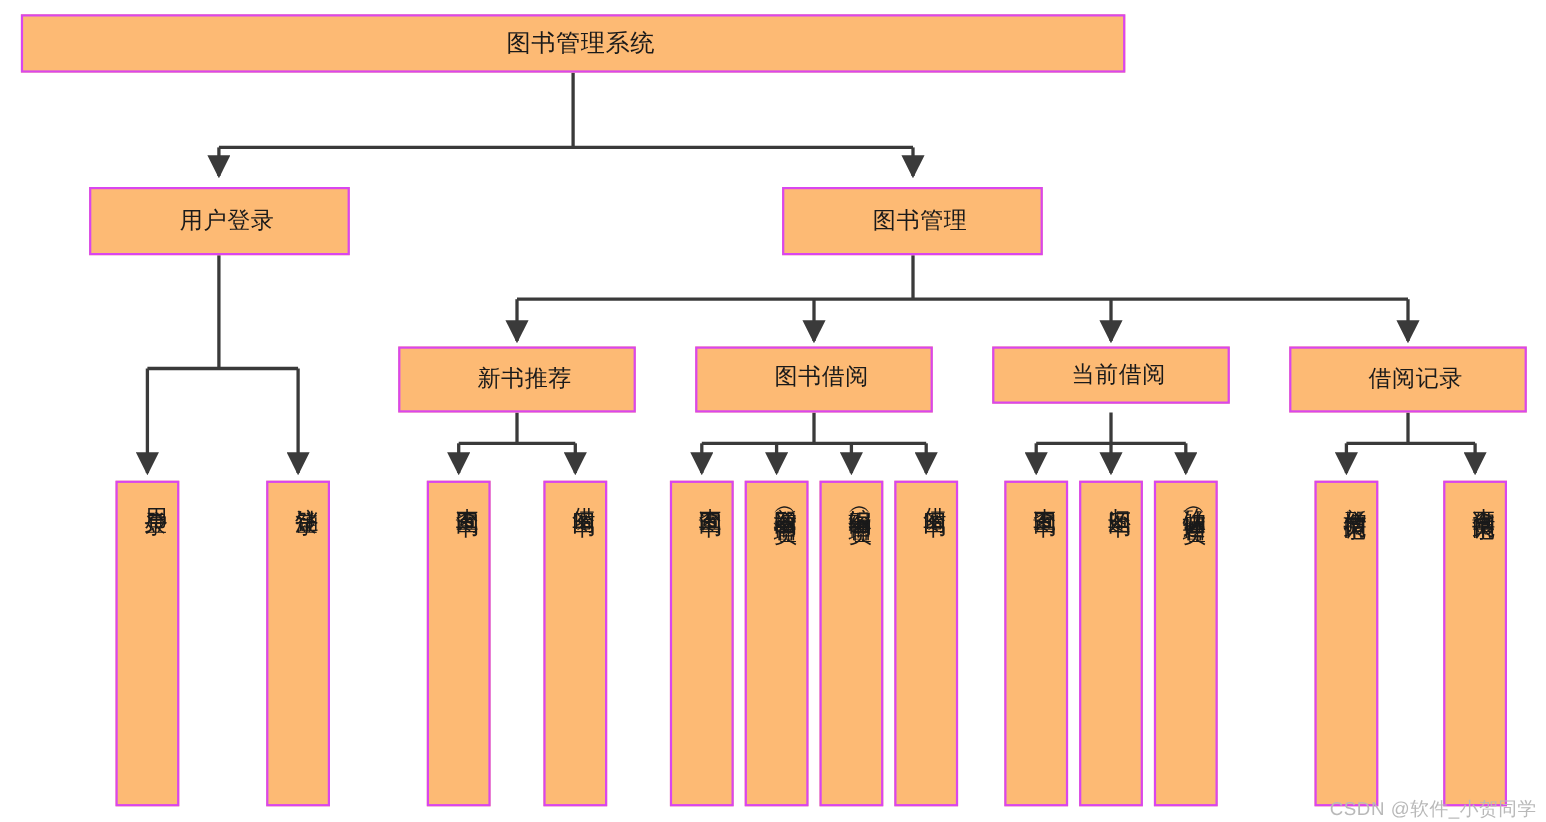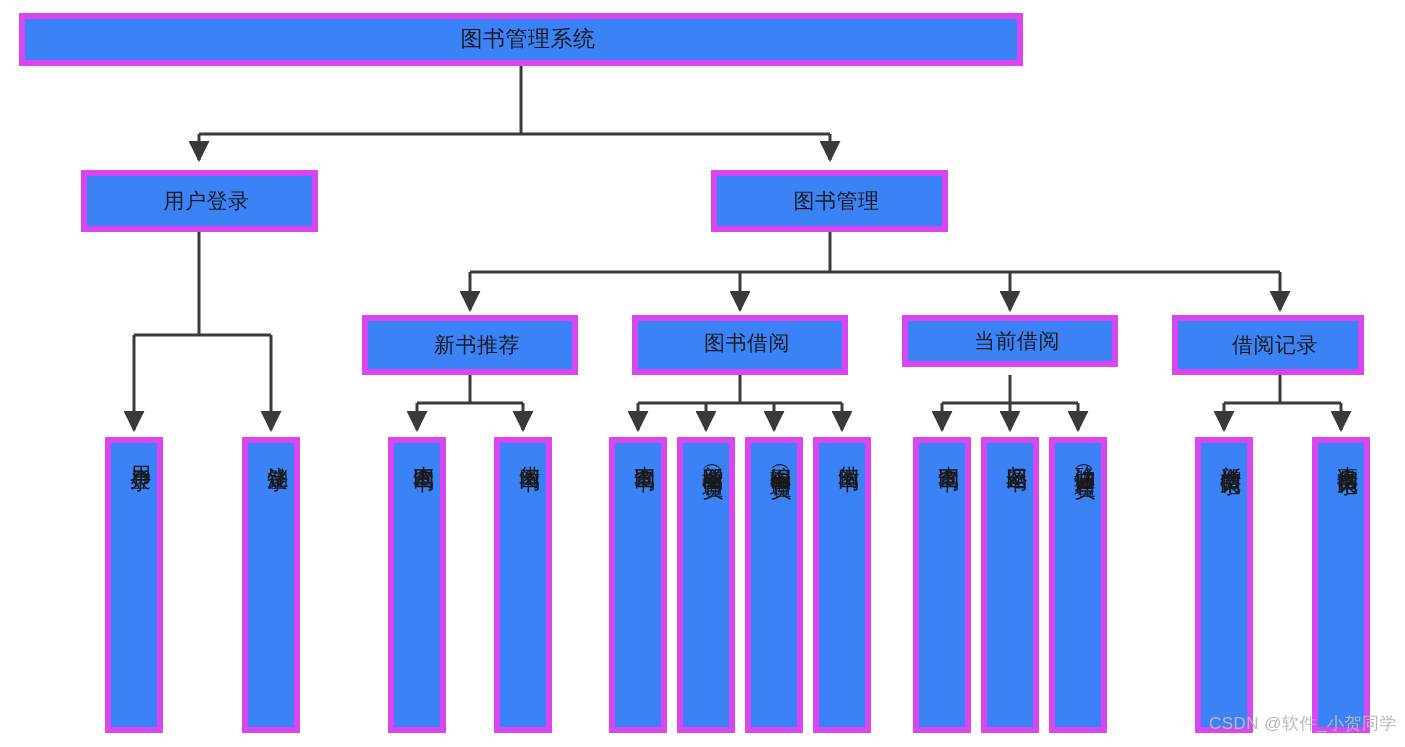--- a/index.html
+++ b/index.html
@@ -21,22 +21,22 @@
     position: absolute;
     left: 0;
     top: 0;
     width: 1405px;
     height: 747px;
     pointer-events: none;
   }
   .node {
     position: absolute;
     box-sizing: border-box;
-    border: 6px solid #d946ef;
-    background: #3b82f6;
+    border: 2px solid #d946ef;
+    background: #fdba74;
     display: flex;
     align-items: center;
     justify-content: center;
     color: #1a1a1a;
     padding-left: 14px;
   }
   .node .label {
     display: block;
     text-align: center;
     letter-spacing: 0.5px;
@@ -60,21 +60,21 @@
     writing-mode: vertical-rl;
     text-orientation: upright;
     font-size: 21px;
     line-height: 1.22;
     letter-spacing: 2px;
     white-space: nowrap;
   }
   .watermark {
     position: absolute;
     right: 8px;
-    bottom: 12px;
+    bottom: 0;
     font-size: 17px;
     color: #b9b9b9;
     letter-spacing: 0.5px;
     white-space: nowrap;
   }
 </style>
 </head>
 <body>
 
 <div id="canvas">
@@ -142,21 +142,21 @@
 
   <div class="node h" style="left:711px; top:170px; width:237px; height:62px;">
     <span class="label">图书管理</span>
   </div>
   <div class="node h" style="left:632px; top:315px; width:216px; height:60px;font-family:Liberation Mono, monospace;">
     <span class="label">图书借阅</span>
   </div>
   <div class="node h" style="left:902px; top:315px; width:216px; height:52px;">
     <span class="label">当前借阅</span>
   </div>
-  <div class="node h" style="left:1172px; top:315px; width:192px; height:60px;">
+  <div class="node h" style="left:1172px; top:315px; width:216px; height:60px;">
     <span class="label">借阅记录</span>
   </div>
 
   <div class="node v" style="left:105px; top:437px; width:58px; height:296px;">
     <span class="label">用户登录</span>
   </div>
   <div class="node v" style="left:242px; top:437px; width:58px; height:296px;">
     <span class="label">注销登录</span>
   </div>
 

